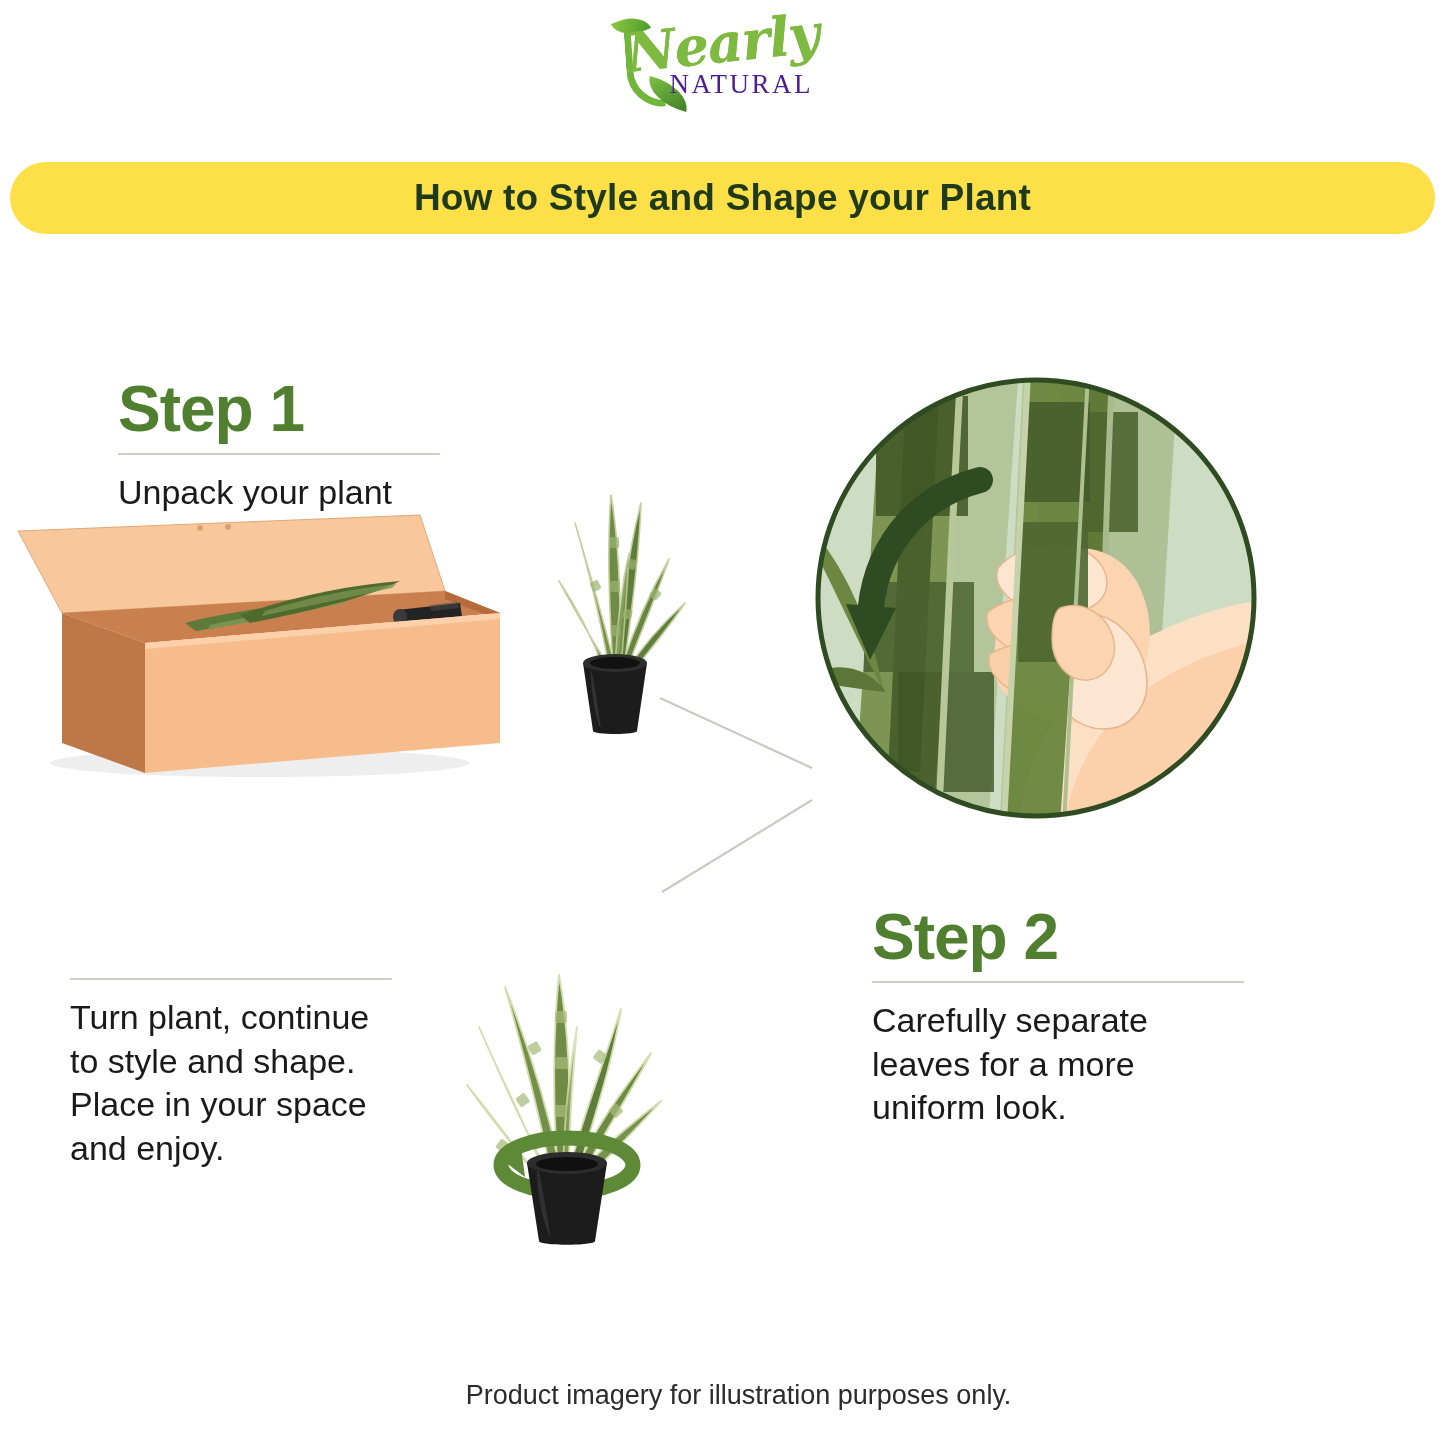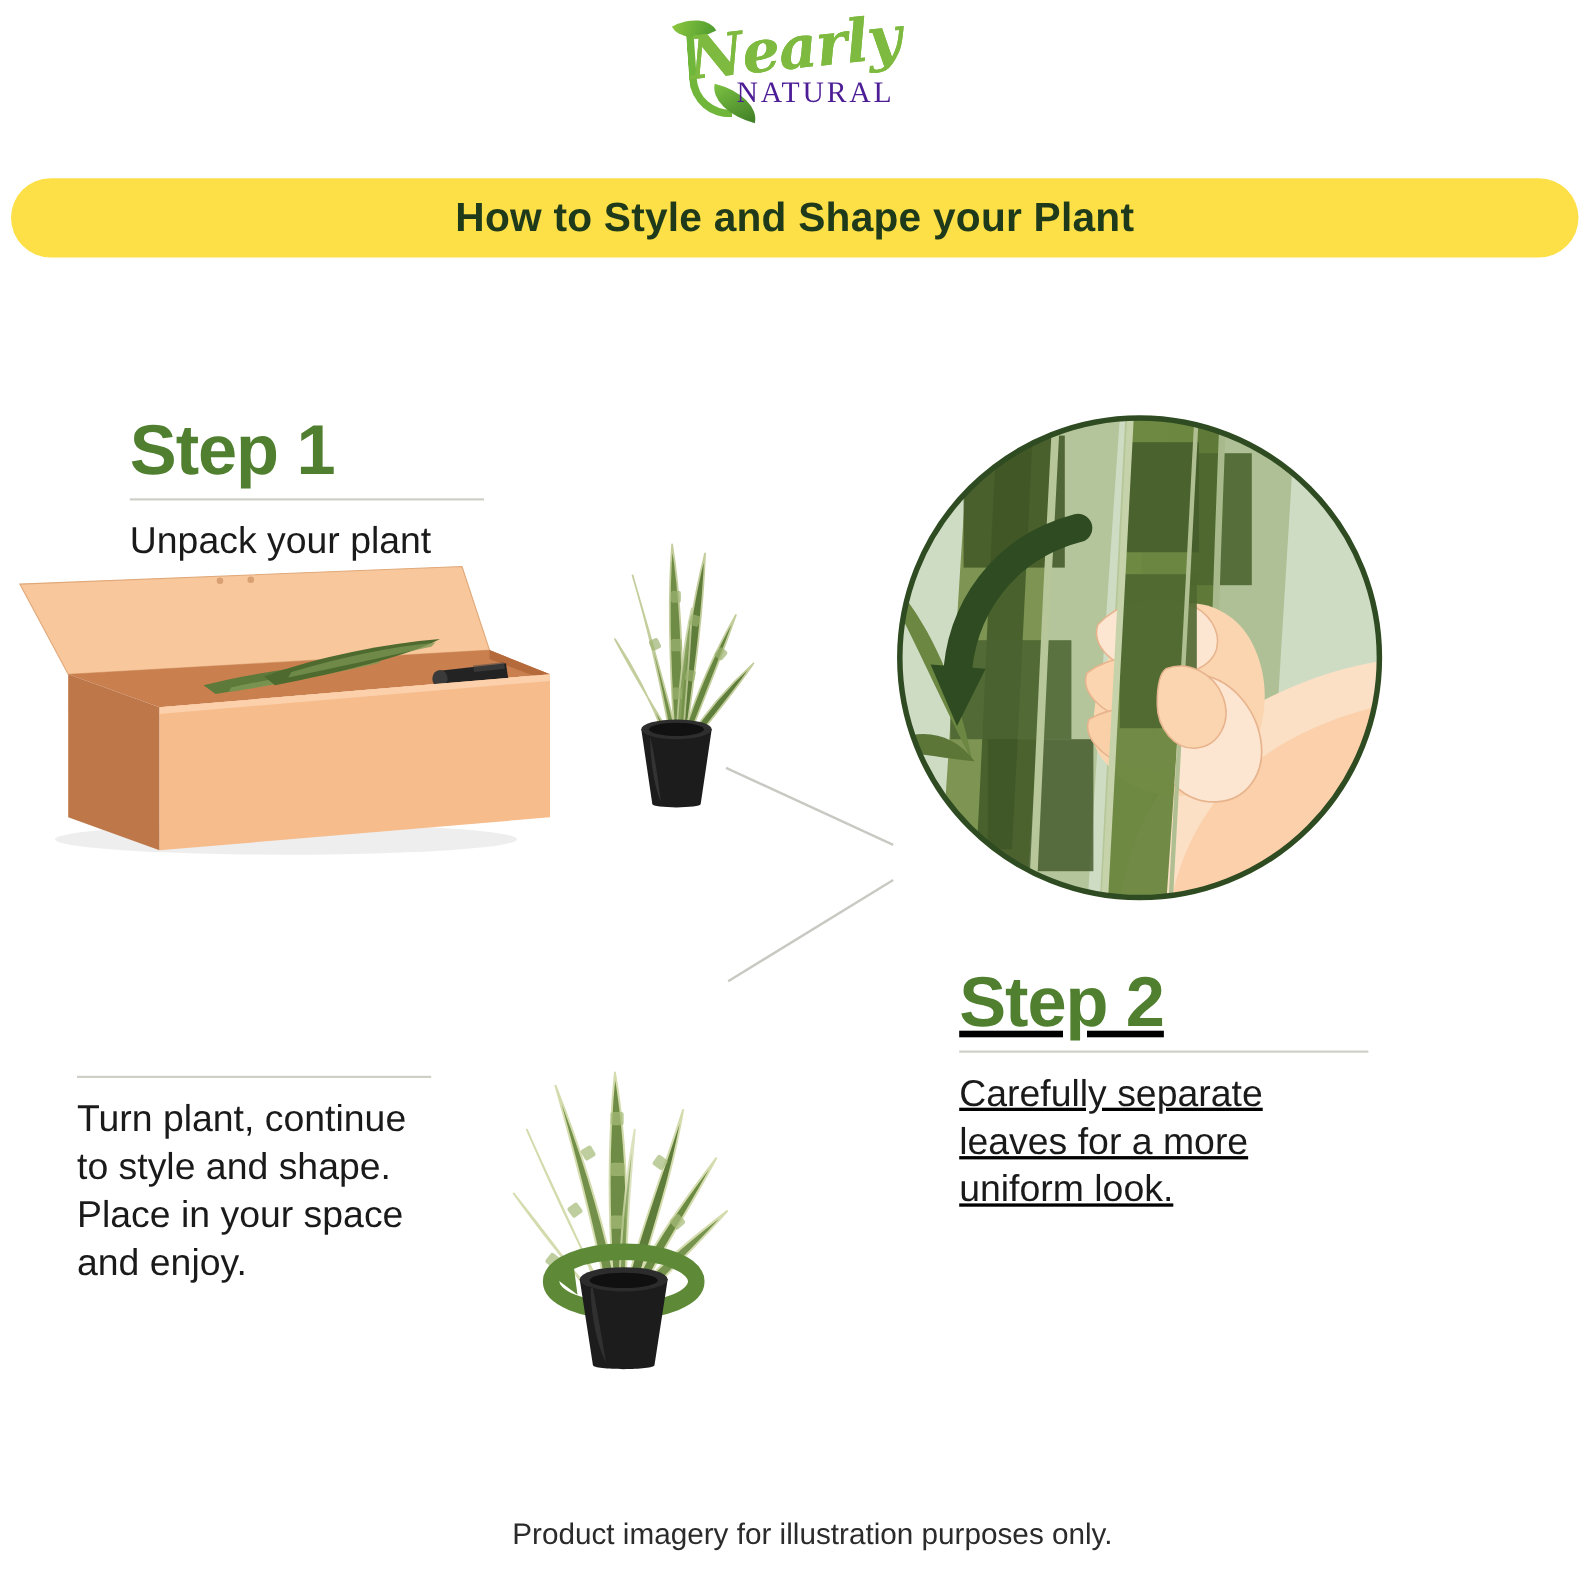--- a/index.html
+++ b/index.html
@@ -122,21 +122,21 @@
   .step-desc {
     font-size: 34px;
     font-weight: 400;
     color: #1A1A1A;
     line-height: 1.28;
     margin: 0;
     white-space: pre-line;
   }
 
   #step1-block { left: 118px; top: 348px; width: 322px; margin-top: 28px; }
-  #step2-block { left: 872px; top: 878px; width: 372px; text-decoration: underline; }
+  #step2-block { left: 872px; top: 904px; width: 372px; }
   #step3-block { left: 70px; top: 968px; width: 322px; }
 
   
   #footer-note {
     position: absolute;
     left: 0; right: 0;
     top: 1380px;
     text-align: center;
     font-size: 27px;
     color: #2B2B2B;

